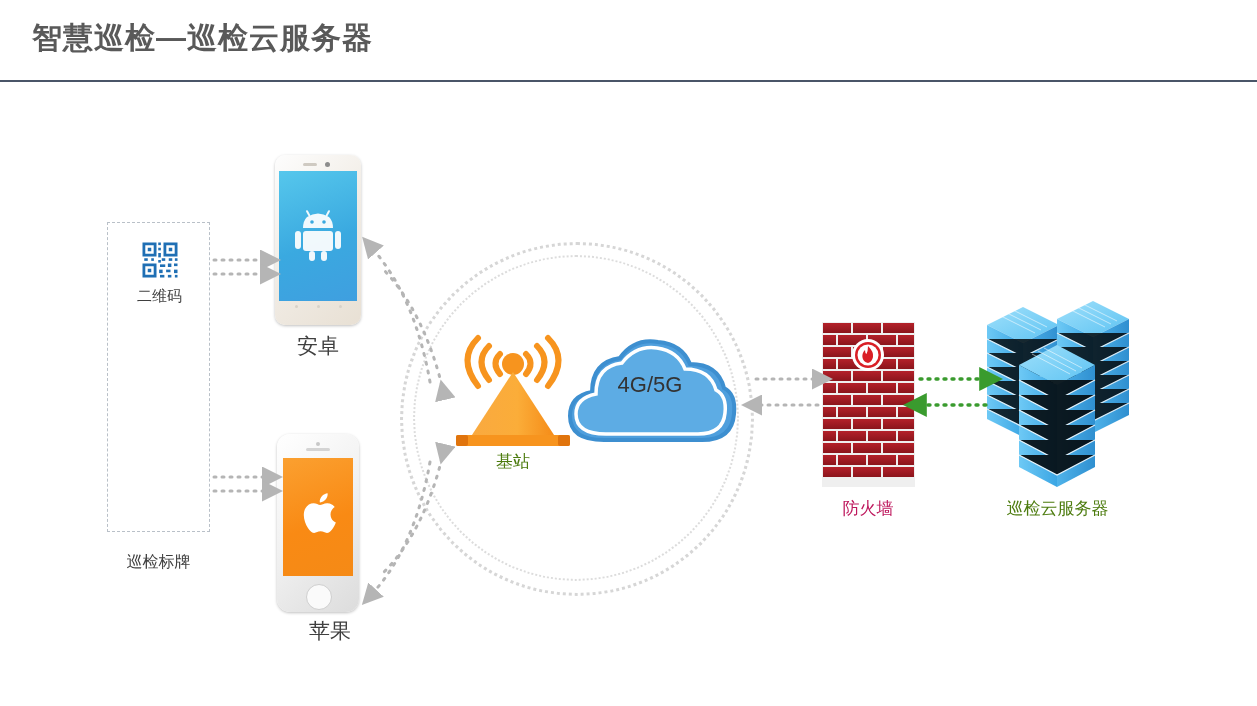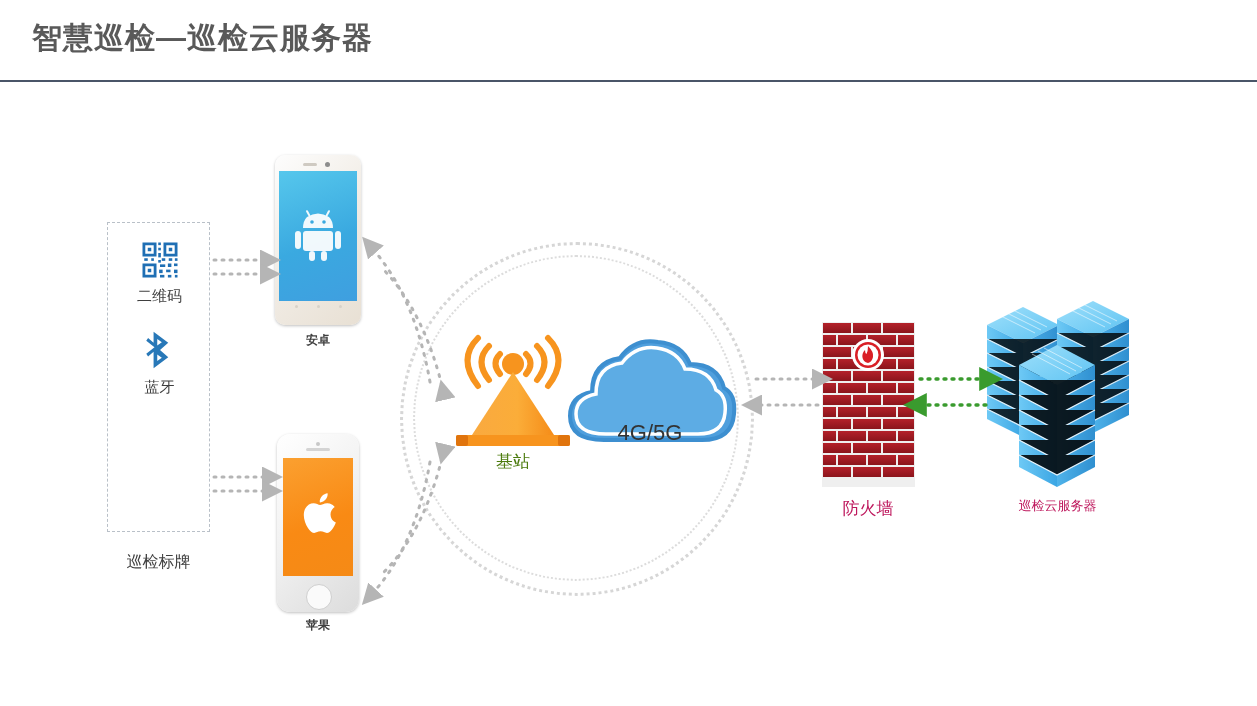--- a/index.html
+++ b/index.html
@@ -31,21 +31,21 @@
     font-size:15px;color:#3f3f3f;margin-top:2px;line-height:18px;
   }
   #tag-qr{top:16px;}
   #tag-bt{top:105px;}
   #tag-nfc{top:195px;}
   #tag-panel-caption{
     position:absolute;left:77px;top:470px;width:163px;text-align:center;
     font-size:16px;color:#3f3f3f;
   }
   .phone-caption{
-    position:absolute;width:140px;text-align:center;font-size:12px;color:#3f3f3f;font-weight:bold;
+    position:absolute;width:140px;text-align:center;font-size:21px;color:#3f3f3f;
   }
   
   #android-phone{
     position:absolute;left:275px;top:73px;width:86px;height:170px;
     border-radius:10px;
     background:linear-gradient(135deg,#fdfdfd 0%,#f1ece5 50%,#e8e0d4 100%);
     box-shadow:0 1px 3px rgba(0,0,0,.25);
   }
   #android-screen{
     position:absolute;left:4px;top:16px;width:78px;height:130px;
@@ -98,37 +98,37 @@
   
   #tower{position:absolute;left:448px;top:228px;width:130px;height:160px;}
   #tower-caption{
     position:absolute;left:448px;top:368px;width:130px;text-align:center;
     font-size:17px;color:#4d7c0f;
   }
   
   #cloud{position:absolute;left:560px;top:250px;width:180px;height:122px;}
   #cloud-label{
     position:absolute;left:560px;top:290px;width:180px;text-align:center;
-    font-size:22px;color:#333;margin-top:48px;
+    font-size:22px;color:#333;
   }
 
   
   #firewall{
     position:absolute;left:822px;top:240px;width:93px;height:165px;
   }
   #firewall-caption{
     position:absolute;left:803px;top:415px;width:130px;text-align:center;
     font-size:17px;color:#be185d;
   }
 
   
   #servers{position:absolute;left:975px;top:205px;width:165px;height:210px;}
   #servers-caption{
     position:absolute;left:960px;top:415px;width:195px;text-align:center;
-    font-size:13px;color:#be185d;
+    font-size:17px;color:#4d7c0f;
   }
 
   
   .connector{position:absolute;}
 </style>
 </head>
 <body>
 
 <div id="header">
   <div id="page-title">智慧巡检—巡检云服务器</div>
@@ -166,30 +166,20 @@
             <rect x="33" y="41" width="4" height="3"></rect>
             <rect x="41" y="41" width="3" height="3"></rect>
             <rect x="14" y="22" width="3" height="3"></rect>
             <rect x="6" y="22" width="4" height="3"></rect>
           </g>
         </svg>
       </span>
       <div class="tag-label">二维码</div>
     </div>
 
-    <div class="tag-item" id="tag-bt">
-      <span>
-        <svg width="38" height="44" viewBox="0 0 38 48">
-          <path d="M12 4 L28 16 L19 24 L28 32 L12 44 L12 26 L6 31 L4 28 L13 21 L4 14 L6 11 L12 16 Z" fill="#2878b8"></path>
-          <path d="M16 12 L16 19 L21 15.5 Z" fill="#ffffff"></path>
-          <path d="M16 29 L16 36 L21 32.5 Z" fill="#ffffff"></path>
-        </svg>
-      </span>
-      <div class="tag-label">蓝牙</div>
-    </div>
 
   </div>
   <div id="tag-panel-caption">巡检标牌</div>
 
   <div id="android-phone">
     <div id="android-speaker"></div>
     <div id="android-camera"></div>
     <div id="android-screen">
       <span style="position:absolute;left:16px;top:38px;">
         <svg width="46" height="52" viewBox="0 0 46 52">
@@ -224,21 +214,21 @@
         <svg width="38" height="46" viewBox="0 0 38 46">
           <g fill="#ffffff">
             <path d="M30.5 24.6c-.05-5 4.05-7.4 4.23-7.52-2.3-3.37-5.9-3.83-7.18-3.88-3.06-.31-5.97 1.8-7.52 1.8-1.55 0-3.94-1.76-6.47-1.71-3.33.05-6.4 1.94-8.12 4.92-3.46 6-.88 14.9 2.5 19.78 1.65 2.39 3.62 5.07 6.2 4.97 2.49-.1 3.43-1.61 6.44-1.61s3.86 1.61 6.49 1.56c2.68-.05 4.38-2.43 6.02-4.83 1.9-2.77 2.68-5.45 2.73-5.59-.06-.03-5.24-2.01-5.29-7.96z"></path>
             <path d="M25.6 9.6c1.37-1.66 2.3-3.97 2.04-6.27-1.98.08-4.37 1.32-5.79 2.97-1.27 1.46-2.38 3.81-2.08 6.06 2.21.17 4.46-1.12 5.83-2.76z"></path>
           </g>
         </svg>
       </span>
     </div>
     <div id="iphone-home"></div>
   </div>
-  <div class="phone-caption" style="left:248px;top:535px;">苹果</div>
+  <div class="phone-caption" style="left:260px;top:535px;">苹果</div>
 
   <div id="network-circle"></div>
   <div id="network-circle-inner"></div>
 
   <div id="tower">
     <svg width="130" height="160" viewBox="0 0 130 160">
       <defs>
         <linearGradient id="towerGrad" x1="0" y1="0" x2="1" y2="0">
           <stop offset="0%" stop-color="#f9a940"></stop>
           <stop offset="55%" stop-color="#fbad39"></stop>

